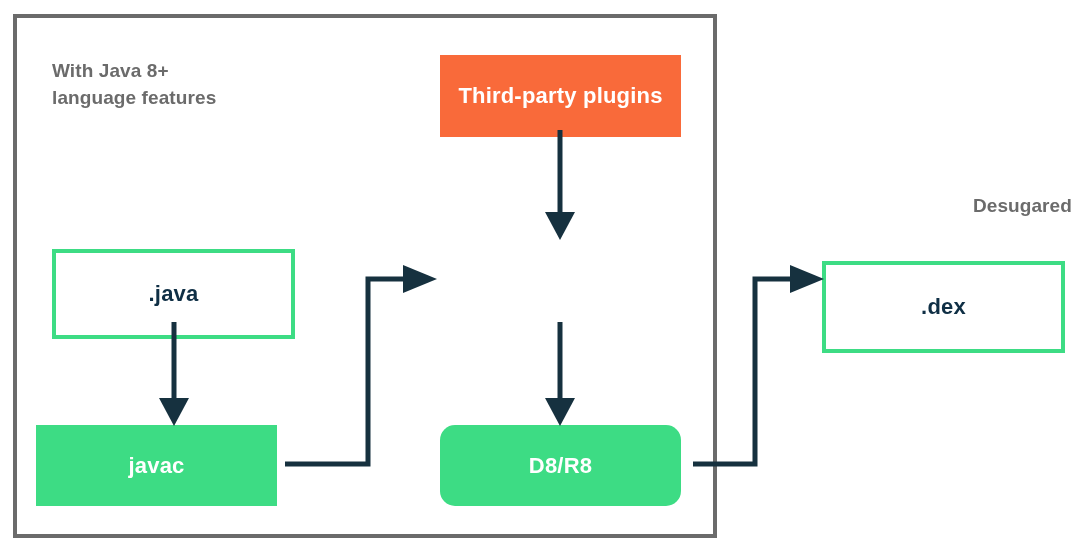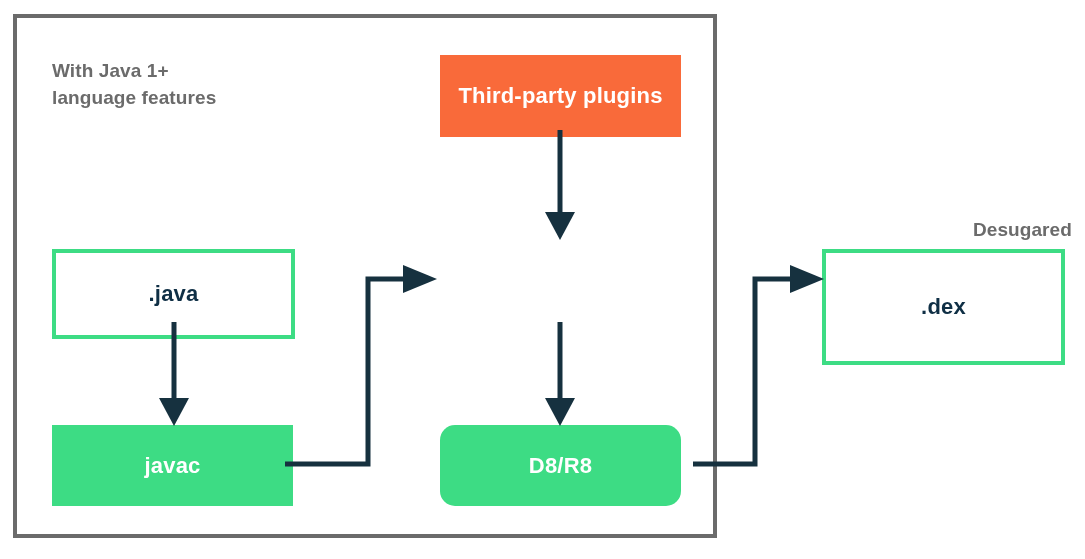--- a/index.html
+++ b/index.html
@@ -25,21 +25,21 @@
     position:absolute;
     color:#6b6b6b;
     font-weight:bold;
     font-size:19px;
     line-height:27px;
     font-stretch:condensed;
     letter-spacing:.1px;
     white-space:pre-line;
   }
   .annot-left{left:52px;top:57px;text-align:left;}
-  .annot-right{right:13px;top:192px;text-align:right;margin-top:24px;}
+  .annot-right{right:13px;top:192px;text-align:right;}
 
   
   .node{
     position:absolute;
     box-sizing:border-box;
     display:flex;align-items:center;justify-content:center;
     font-weight:bold;
     font-size:22px;
     font-stretch:condensed;
     letter-spacing:.2px;
@@ -58,40 +58,40 @@
   .node-accent{
     background:#f96a3a;
     border:none;
     color:#ffffff;
   }
 
   
   #node-plugins{left:440px;top:55px;width:241px;height:82px;}
   #node-java   {left:52px; top:236px;width:243px;height:90px;}
   #node-class  {left:440px;top:236px;width:241px;height:90px;}
-  #node-dex    {left:822px;top:236px;width:243px;height:116px;}
-  #node-javac  {left:52px; top:425px;width:241px;height:81px;}
+  #node-dex    {left:822px;top:248px;width:243px;height:92px;}
+  #node-javac  {left:36px; top:425px;width:241px;height:81px;}
   #node-d8r8   {left:440px;top:425px;width:241px;height:81px;border-radius:15px;}
 
   
   .edge{position:absolute;pointer-events:none;}
   #edge-plugins-class{left:500px;top:130px;width:120px;height:115px;}
   #edge-java-javac   {left:114px;top:322px;width:120px;height:112px;}
   #edge-class-d8r8   {left:500px;top:322px;width:120px;height:112px;}
   #edge-javac-class  {left:285px;top:265px;width:160px;height:215px;}
   #edge-d8r8-dex     {left:693px;top:265px;width:145px;height:215px;}
 </style>
 </head>
 <body>
 
 <div id="canvas">
 
   <div class="group-box"></div>
 
-  <div class="annot annot-left">With Java 1+
+  <div class="annot annot-left">With Java 8+
 language features</div>
 
   <div class="annot annot-right">Desugared</div>
 
   <div id="node-plugins" class="node node-accent">
     <span>Third-party plugins</span>
   </div>
 
   <div id="node-java" class="node node-outline">
     <span>.java</span>

